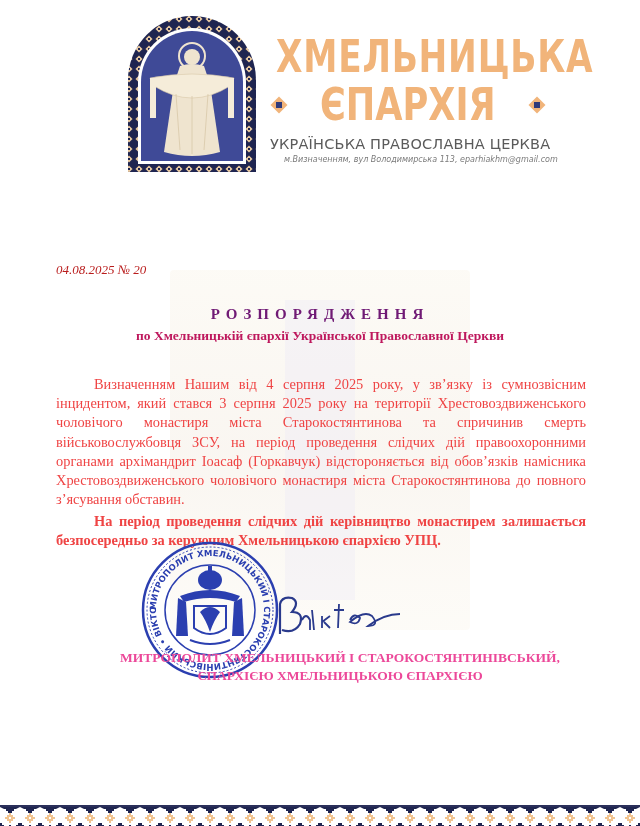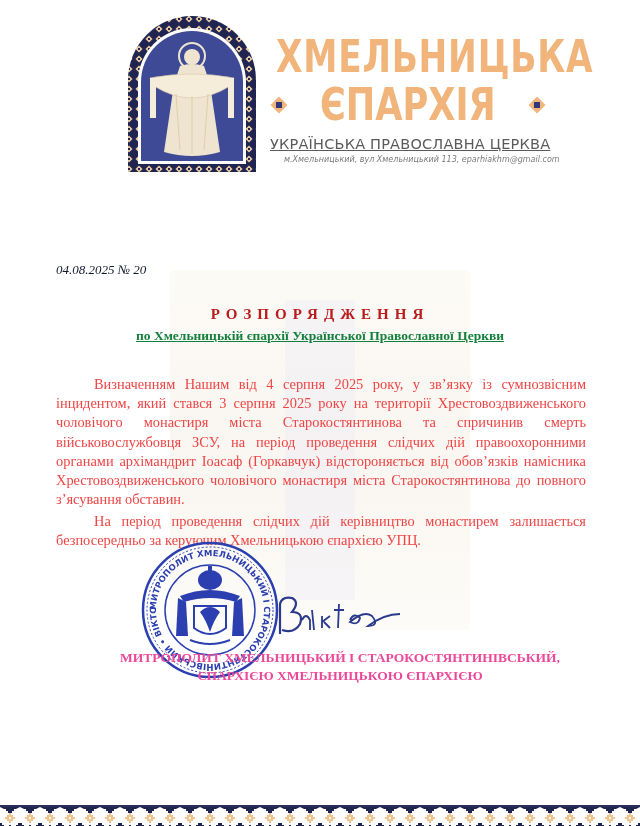--- a/index.html
+++ b/index.html
@@ -40,48 +40,47 @@
       background: #f1b47a; transform: rotate(45deg);
     }
     .ornament::after {
       content: ""; position: absolute; left: 6px; top: 6px; width: 6px; height: 6px;
       background: #2f3a7a;
     }
     .church-name {
       position: absolute; left: 262px; top: 136px; width: 280px;
       font-family: "DejaVu Sans", sans-serif; font-size: 14.5px; color: #5a5a5a; letter-spacing: 0.2px;
       white-space: nowrap;
-      text-decoration: underline;
     }
     .address {
       position: absolute; left: 276px; top: 155px; width: 260px;
       font-family: "DejaVu Sans", sans-serif; font-style: italic; font-size: 8px; color: #7a7a7a;
       white-space: nowrap;
     }
 
     
     .doc-date {
       position: absolute; left: 56px; top: 262px;
-      font-style: italic; font-size: 13px; color: #0f172a;
+      font-style: italic; font-size: 13px; color: #b91c1c;
     }
     .doc-title {
       position: absolute; left: 0; width: 640px; top: 306px; text-align: center;
-      font-weight: bold; font-size: 15px; letter-spacing: 6px; color: #b91c1c;
+      font-weight: bold; font-size: 15px; letter-spacing: 6px; color: #701a75;
     }
     .doc-subtitle {
       position: absolute; left: 0; width: 640px; top: 328px; text-align: center;
-      font-weight: bold; font-size: 13.5px; color: #15803d; text-decoration: underline;
+      font-weight: bold; font-size: 13.5px; color: #be185d;
     }
     .para {
       position: absolute; left: 56px; width: 530px;
       font-size: 14.4px; line-height: 19.2px; text-align: justify; color: #ef4444;
       text-indent: 38px;
     }
     .p1 { top: 375px; }
-    .p2 { top: 512px; }
+    .p2 { top: 512px; font-weight: bold; }
 
     
     .seal { position: absolute; left: 140px; top: 540px; width: 140px; height: 140px; }
     .signature { position: absolute; left: 272px; top: 590px; width: 130px; height: 50px; }
     .signer {
       position: absolute; left: 0; width: 640px; text-align: center;
       font-weight: bold; font-size: 13.5px; color: #ec4899;
     }
     .signer-1 { top: 650px; left: 60px; width: 560px; text-align: center; }
     .signer-2 { top: 668px; left: 60px; width: 560px; text-align: center; }
@@ -122,21 +121,21 @@
     <path d="M52,80 L56,136 M68,82 L68,140 M84,80 L80,136" stroke="#d8c8a8" stroke-width="0.8" fill="none"></path>
   </svg>
 
   <div class="brand-title">ХМЕЛЬНИЦЬКА</div>
   <div class="brand-title-2">
     <span class="ornament"></span>
     <span class="word">ЄПАРХІЯ</span>
     <span class="ornament"></span>
   </div>
   <div class="church-name">УКРАЇНСЬКА ПРАВОСЛАВНА ЦЕРКВА</div>
-  <div class="address">м.Хмельницький, вул Хмельницький 113, eparhiakhm@gmail.com</div>
+  <div class="address">м.Визначенням, вул Володимирська 113, eparhiakhm@gmail.com</div>
 </div>
 
 <div class="doc-date">04.08.2025 № 20</div>
 <div class="doc-title">РОЗПОРЯДЖЕННЯ</div>
 <div class="doc-subtitle">по Хмельницькій єпархії Української Православної Церкви</div>
 
 <p class="para p1">Визначенням Нашим від 4 серпня 2025 року, у зв’язку із сумнозвісним інцидентом, який стався 3 серпня 2025 року на території Хрестовоздвиженського чоловічого монастиря міста Старокостянтинова та спричинив смерть військовослужбовця ЗСУ, на період проведення слідчих дій правоохоронними органами архімандрит Іоасаф (Горкавчук) відстороняється від обов’язків намісника Хрестовоздвиженського чоловічого монастиря міста Старокостянтинова до повного з’ясування обставин.</p>
 <p class="para p2">На період проведення слідчих дій керівництво монастирем залишається безпосередньо за керуючим Хмельницькою єпархією УПЦ.</p>
 
 <svg class="seal" viewBox="0 0 140 140">

